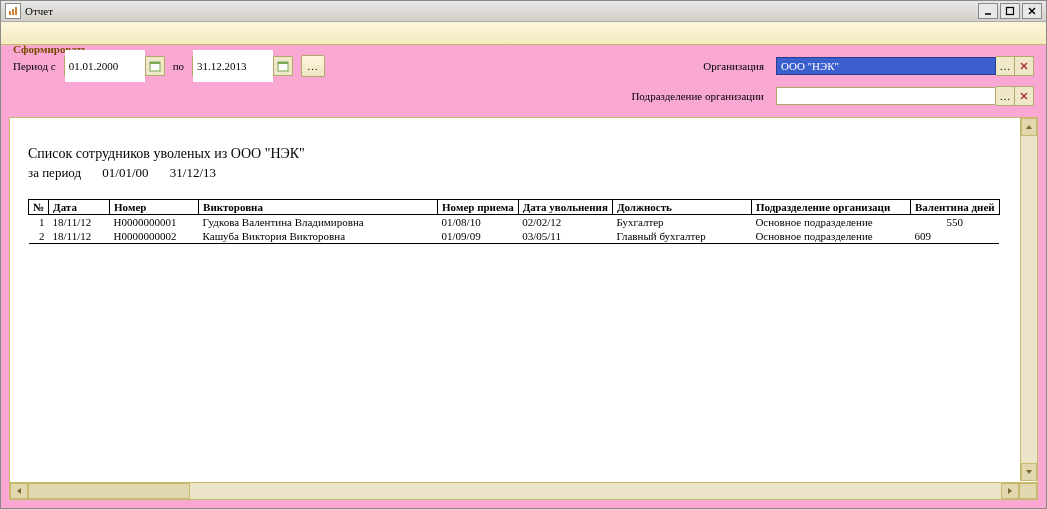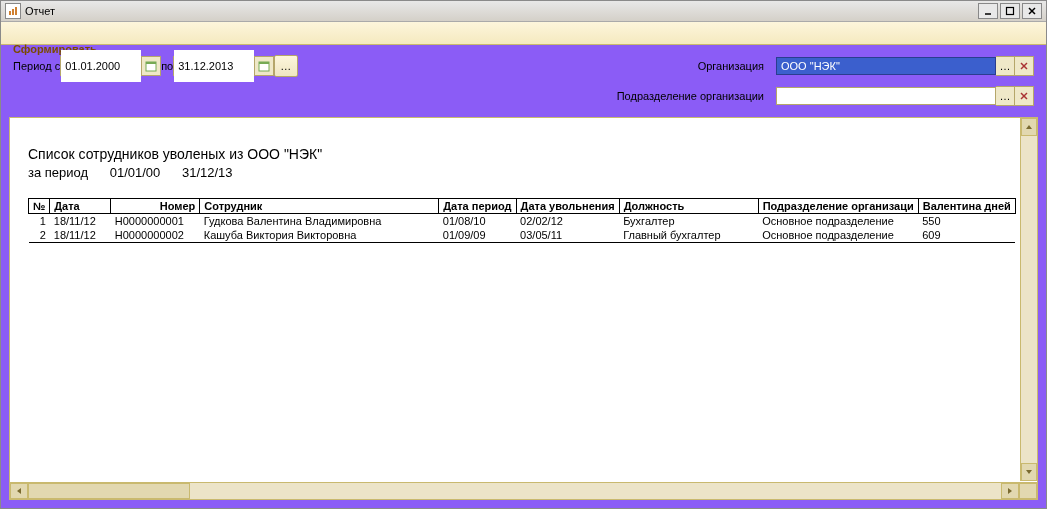--- a/index.html
+++ b/index.html
@@ -1,27 +1,27 @@
 <!DOCTYPE html>
 <html><head>
 <meta charset="utf-8">
 <style>
   html,body{margin:0;padding:0;font-family:Tahoma,Arial,sans-serif;font-size:11px;color:#000;background:#b0b0b0;}
-  .window{width:1047px;height:509px;background:#8b5cf6;border:1px solid #8a8a8a;box-sizing:border-box;position:relative;display:flex;flex-direction:column;}
+  .window{width:1047px;height:509px;background:#f9a8d4;border:1px solid #8a8a8a;box-sizing:border-box;position:relative;display:flex;flex-direction:column;font-family:Liberation Serif, serif;}
   .titlebar{height:20px;background:linear-gradient(#e8e8e8,#d4d0c8);border-bottom:1px solid #aaa;display:flex;align-items:center;padding:0 4px;}
   .titlebar .app-icon{width:14px;height:14px;background:#fff;border:1px solid #888;margin-right:4px;display:flex;align-items:center;justify-content:center;}
   .titlebar .app-icon svg{width:10px;height:10px;}
   .titlebar .title{flex:1;font-size:11px;}
   .titlebar .win-controls{display:flex;gap:2px;}
   .win-btn{width:18px;height:14px;border:1px solid #888;background:#e8e8e8;display:flex;align-items:center;justify-content:center;cursor:pointer;}
   .win-btn svg{width:10px;height:10px;}
   .toolbar{height:22px;background:linear-gradient(#fdf6dc,#f5e9bf);border-bottom:1px solid #c9b96f;display:flex;align-items:center;padding:0 6px;}
   .toolbar .tb-btn{color:#7a4a00;font-weight:bold;cursor:pointer;padding:2px 6px;margin-top:32px;}
   .filter-area{padding:10px 12px 6px 12px;display:flex;flex-direction:column;gap:10px;}
-  .filter-row{display:flex;align-items:center;}
+  .filter-row{display:flex;align-items:center;gap:8px;}
   .filter-row .right-group{margin-left:auto;display:flex;align-items:center;gap:12px;}
   .label{white-space:nowrap;}
   .date-field{display:inline-flex;align-items:center;border:1px solid #b5a66a;background:#fff;height:18px;}
   .date-field input{border:none;outline:none;width:72px;height:32px;font:inherit;padding:0 4px;}
   .date-field .cal-btn{width:18px;height:18px;border-left:1px solid #b5a66a;background:#efe8c8;display:flex;align-items:center;justify-content:center;cursor:pointer;}
   .small-btn{width:22px;height:20px;border:1px solid #b5a66a;background:linear-gradient(#fdf6dc,#efe6c2);display:flex;align-items:center;justify-content:center;cursor:pointer;border-radius:2px;}
   .ref-field{display:inline-flex;align-items:center;height:18px;}
   .ref-field .ref-input{border:1px solid #b5a66a;background:#fff;height:18px;width:220px;padding:0 4px;display:flex;align-items:center;box-sizing:border-box;}
   .ref-field.selected .ref-input{background:#3b5fcd;color:#fff;border-color:#2a3d8f;}
   .ref-field .btn-grp{display:flex;}
@@ -158,40 +158,40 @@
         <span class="plab">за период</span>
         <span class="pd">01/01/00</span>
         <span class="pd">31/12/13</span>
       </div>
 
       <table class="data">
         <thead>
           <tr>
             <th>№</th>
             <th style="min-width:52px;">Дата</th>
-            <th style="min-width:80px;text-align:right;">Номер</th>
-            <th style="min-width:230px;">Сотрудник</th>
-            <th>Дата период</th>
+            <th style="min-width:80px;">Номер</th>
+            <th style="min-width:230px;">Викторовна</th>
+            <th>Номер приема</th>
             <th>Дата увольнения</th>
             <th style="min-width:130px;">Должность</th>
             <th style="min-width:150px;">Подразделение организаци</th>
             <th>Валентина дней</th>
           </tr>
         </thead>
         <tbody id="tbody">
             <tr>
               <td style="text-align: right;">1</td>
               <td>18/11/12</td>
               <td>Н0000000001</td>
               <td>Гудкова Валентина Владимировна</td>
               <td>01/08/10</td>
               <td>02/02/12</td>
               <td>Бухгалтер</td>
               <td>Основное подразделение</td>
-              <td style="text-align: left;">550</td>
+              <td style="text-align: center;">550</td>
             </tr>
             <tr class="lastrow">
               <td style="text-align: right;">2</td>
               <td>18/11/12</td>
               <td>Н0000000002</td>
               <td>Кашуба Виктория Викторовна</td>
               <td>01/09/09</td>
               <td>03/05/11</td>
               <td>Главный бухгалтер</td>
               <td>Основное подразделение</td>

